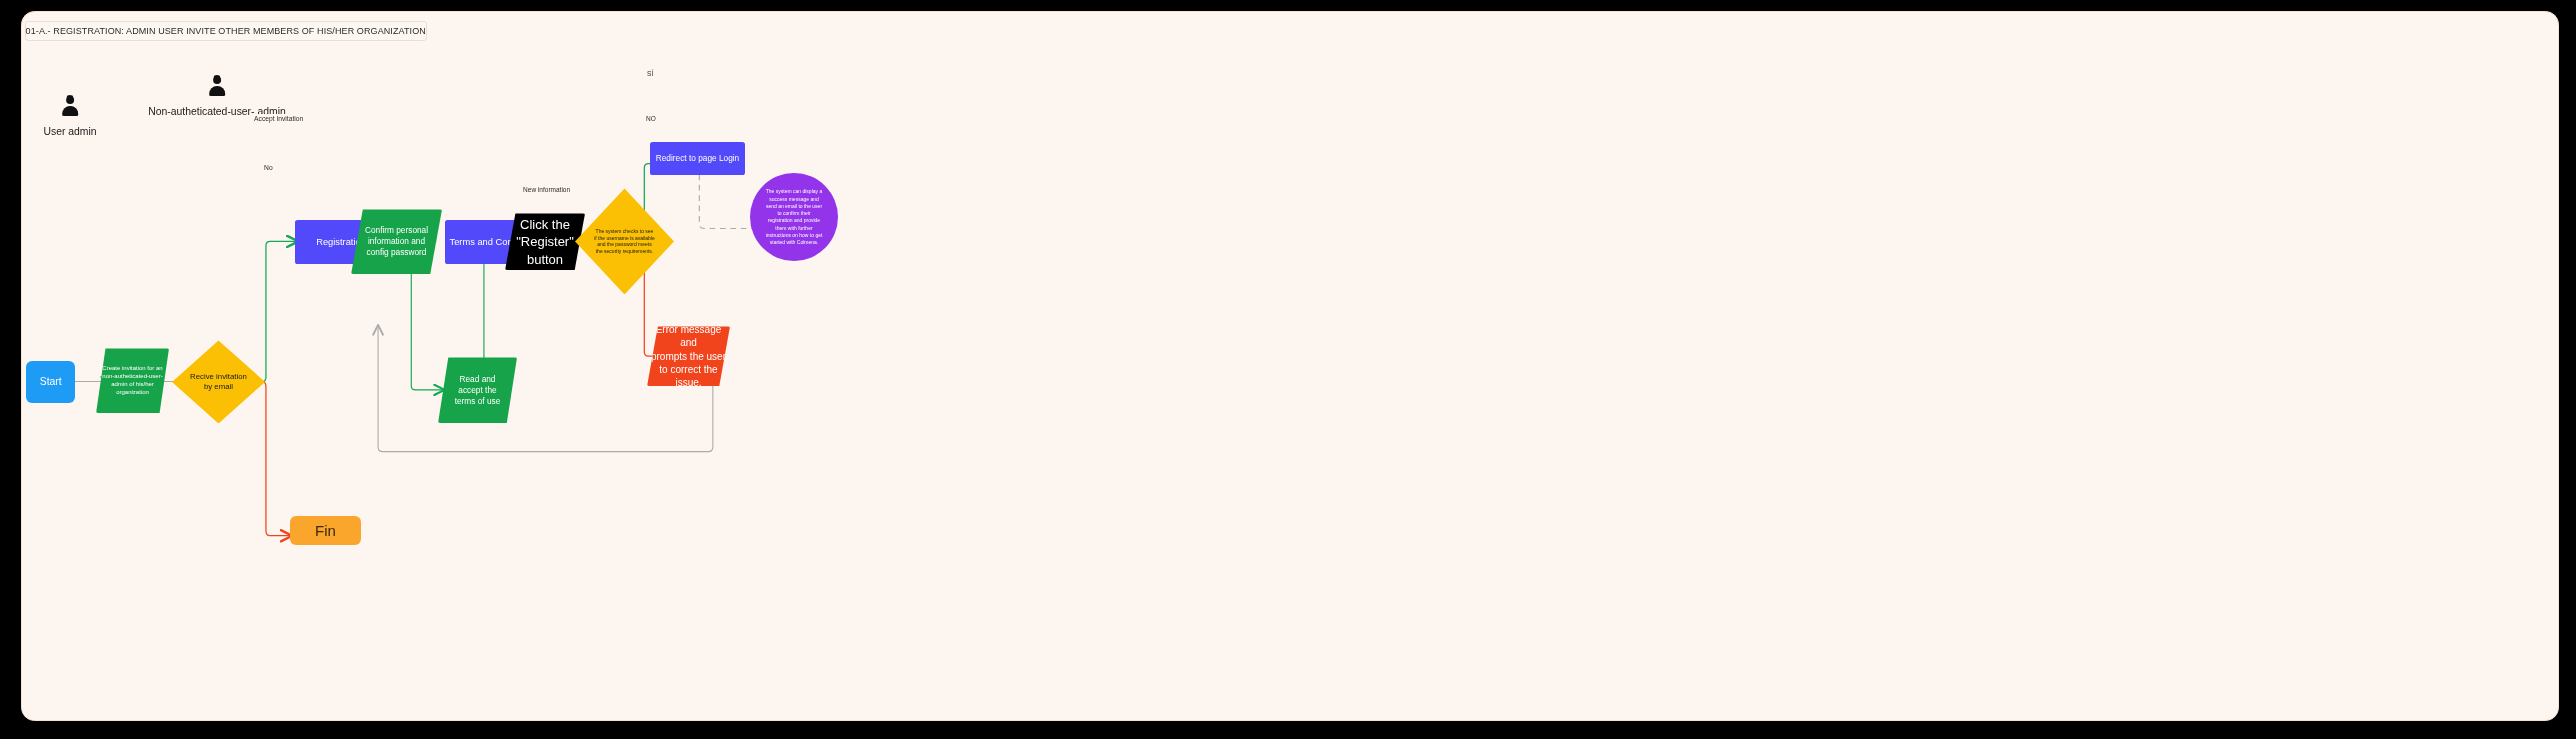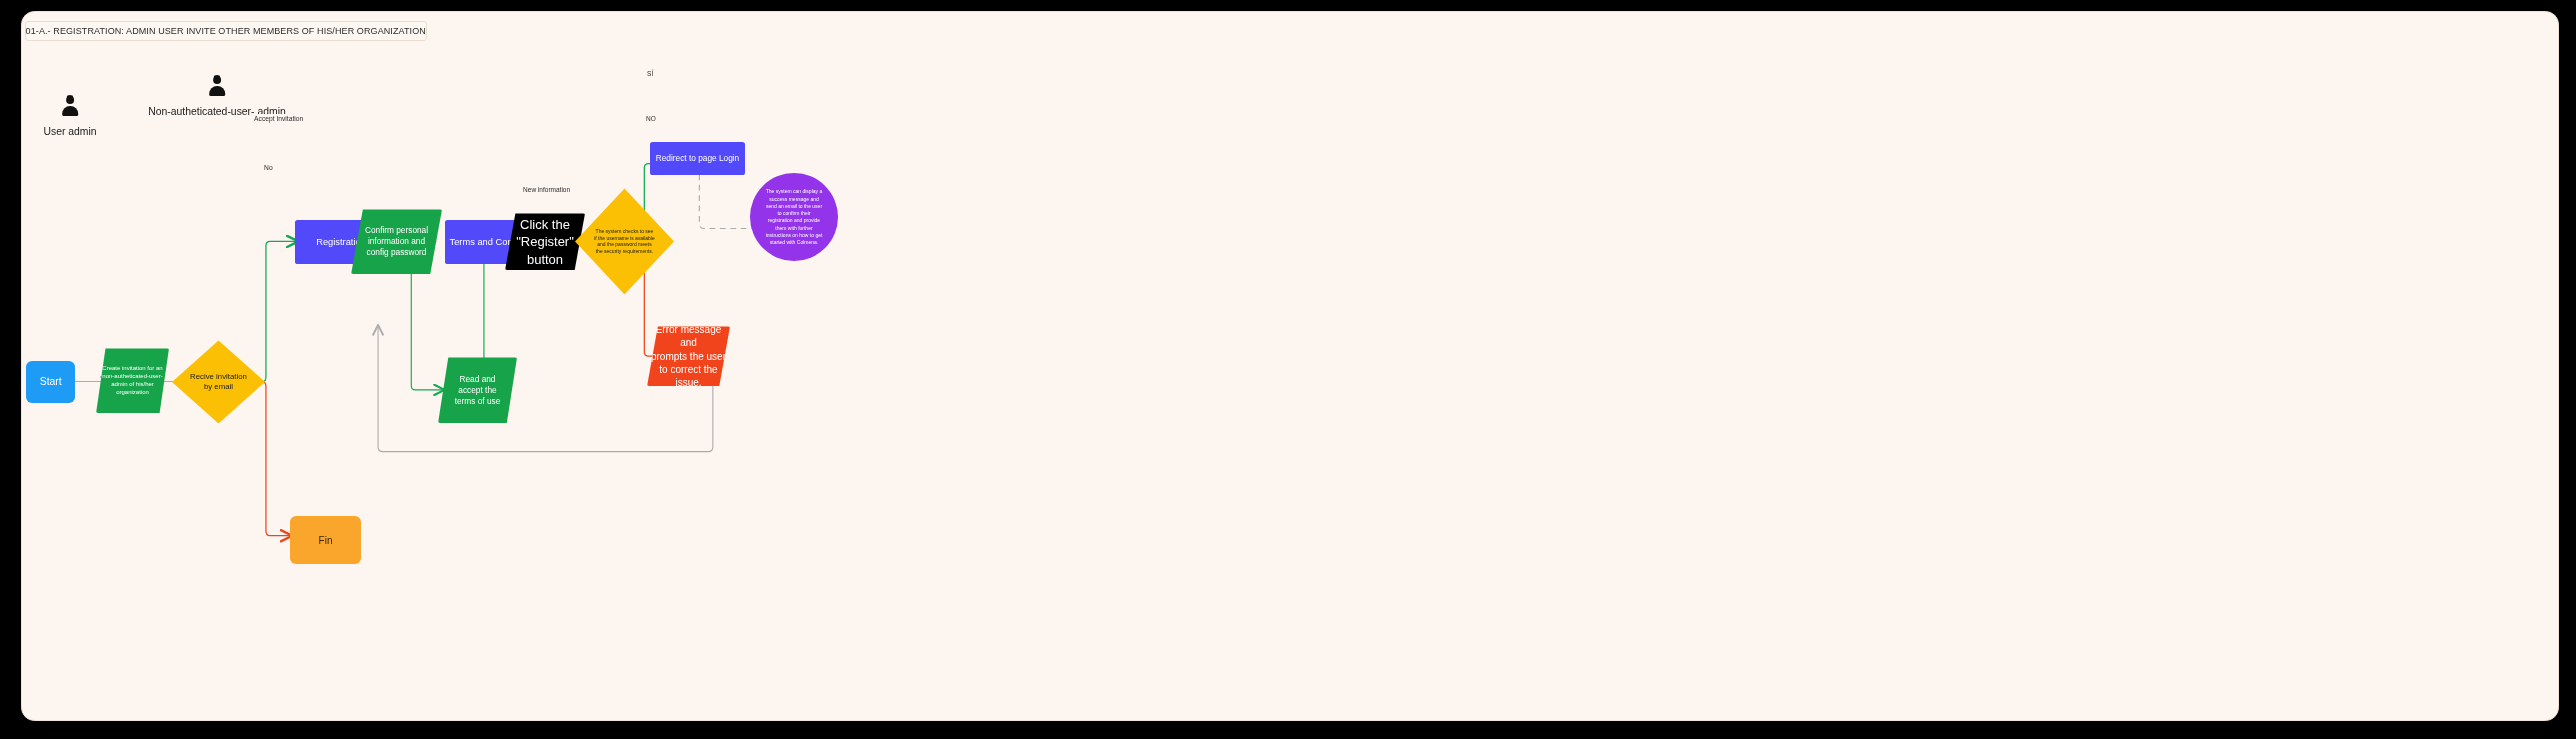--- a/index.html
+++ b/index.html
@@ -263,21 +263,21 @@
 non-autheticated-user-
 admin of his/her
 organization</span>
     </div>
 
     <div class="node shape-diamond" style="left:150px; top:328px; width:93px; height:83px; background:#FBC004; color:#1A1A1A; font-size:7.8px;">
       <span class="node-text">Recive invitation
 by email</span>
     </div>
 
-    <div class="node shape-rounded" style="left:268px; top:504px; width:71px; height:48px; background:#FAA52C; color:#3A2A10; font-size:10px;">
+    <div class="node shape-rounded" style="left:268px; top:504px; width:71px; height:29px; background:#FAA52C; color:#3A2A10; font-size:15px;">
       <span class="node-text">Fin</span>
     </div>
 
     <div class="node shape-rect" style="left:273px; top:208px; width:92px; height:44px; background:#5249FB; color:#FFFFFF; font-size:9.3px;">
       <span class="node-text">Registration</span>
     </div>
 
     <div class="node shape-parallelogram" style="left:329px; top:197px; width:91px; height:65px; background:#16A34A; color:#FFFFFF; font-size:8.3px;">
       <span class="node-text">Confirm personal
 information and

